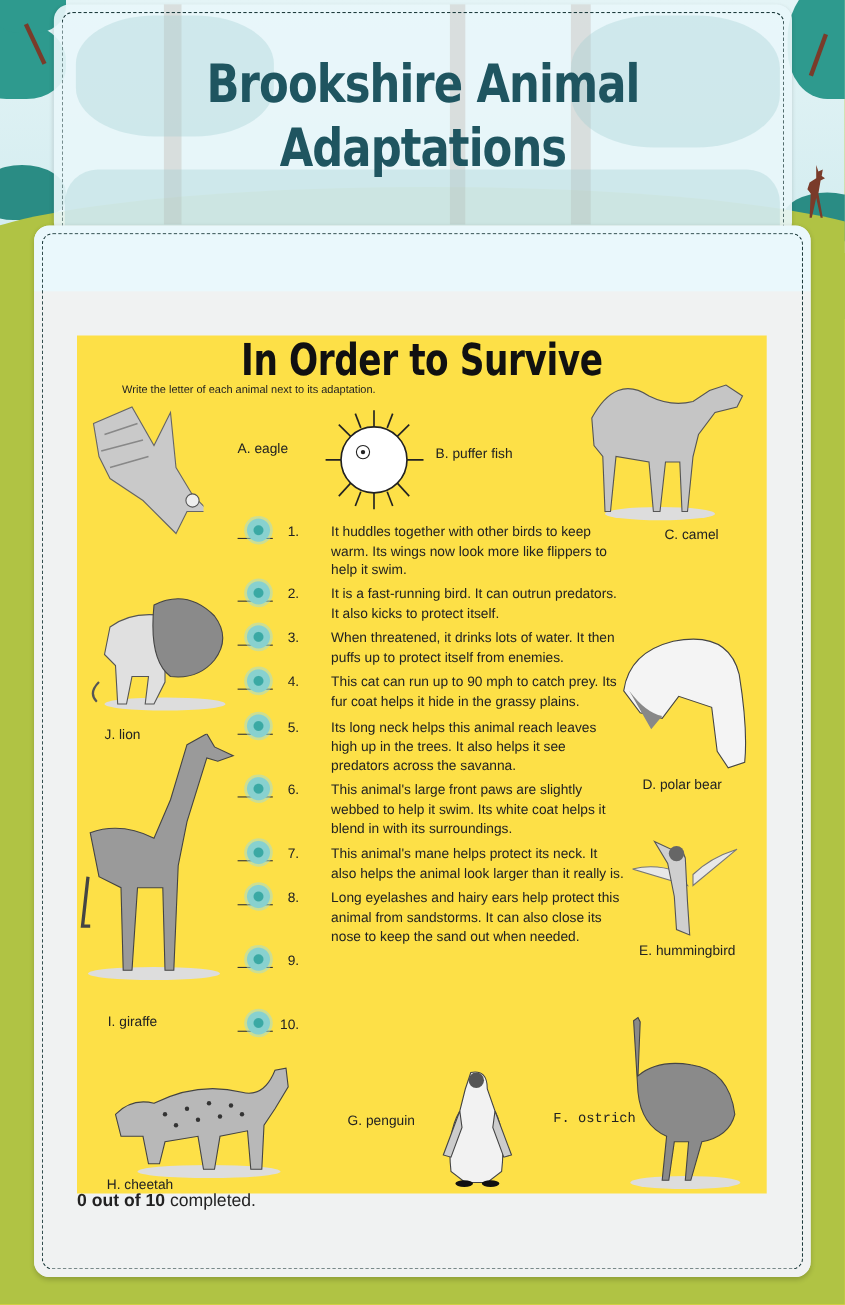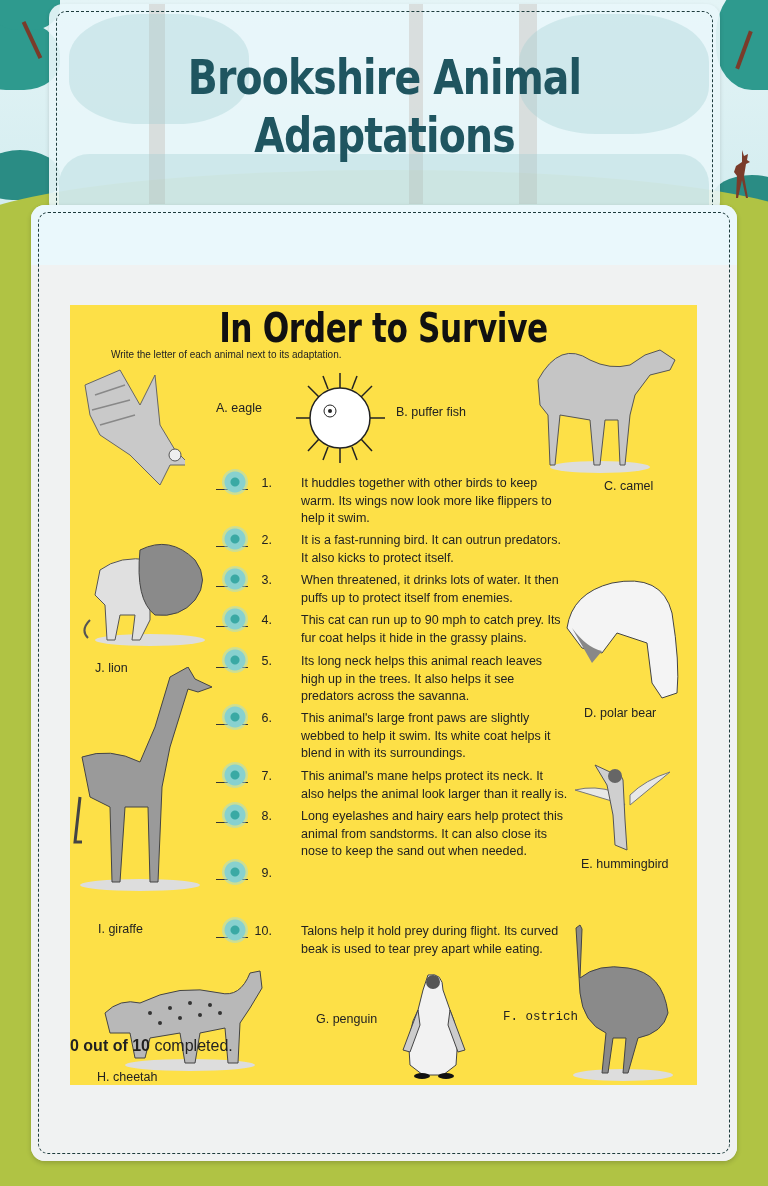--- a/index.html
+++ b/index.html
@@ -110,21 +110,21 @@
     position: absolute; left: 4px; top: -6px; width: 26px; height: 26px;
     border-radius: 50%;
     background: radial-gradient(circle, #3aa9a4 0 4px, #88d1cf 5px 10px, rgba(160,220,218,0.5) 11px 13px);
     cursor: pointer;
   }
   .q-num {
     position: absolute; left: 34px; top: 0; width: 20px; text-align: right;
   }
   .q-text { margin-left: 83px; display: block; }
   .progress {
-    position: absolute; left: 70px; top: 1037px;
+    position: absolute; left: 70px; top: 1083px;
     font-size: 16px; color: #222;
   }
   .progress b { font-weight: bold; }
 </style>
 </head>
 <body>
 
 <div class="bg-sky"></div>
 <div class="bg-tree" style="left:-30px;top:20px;width:90px;height:70px;"></div>
 <div class="bg-tree" style="left:-10px;top:-30px;width:70px;height:60px;"></div>
@@ -306,19 +306,18 @@
   </div>
   <div class="q-item" style="top:560px;">
     <span class="q-blank"></span>
     <span class="q-radio"></span>
     <span class="q-num">9.</span>
   </div>
   <div class="q-item" style="top:618px;">
     <span class="q-blank"></span>
     <span class="q-radio"></span>
     <span class="q-num">10.</span>
-    <span class="q-text">Talons help it hold prey during flight. Its curved beak is used to tear prey apart while eating.</span>
   </div>
 </div>
 
 <div class="progress">
   <b>0 out of 10</b><span> completed.</span>
 </div>
 
 </body></html>

